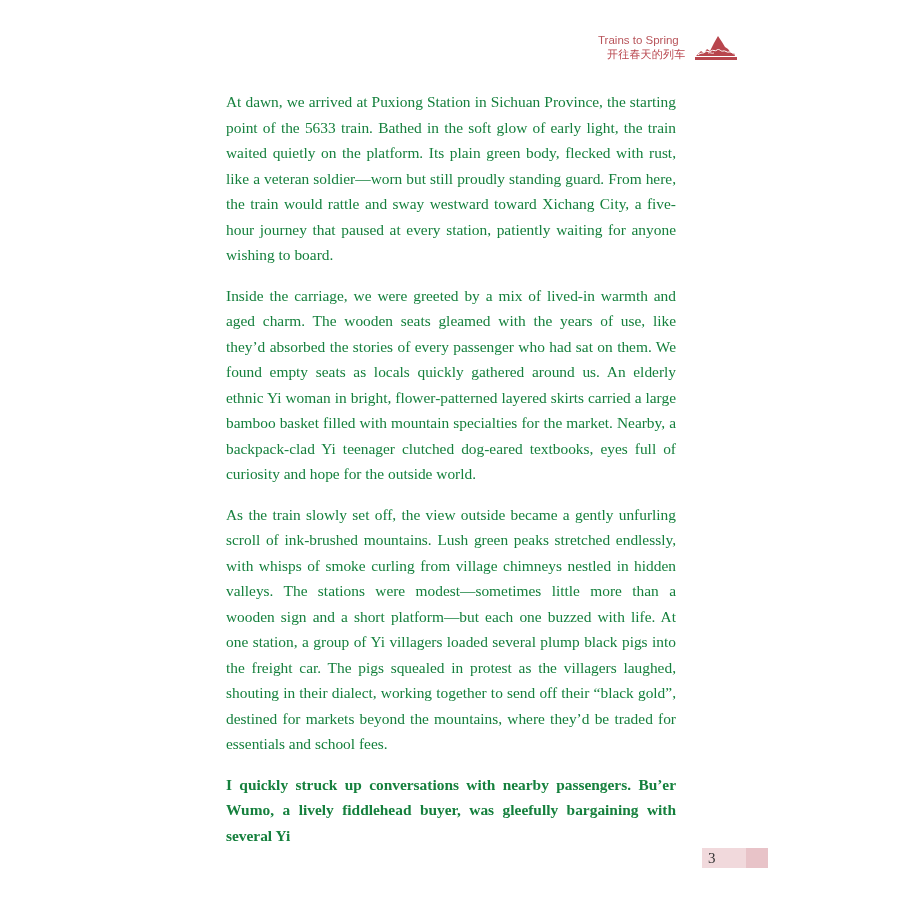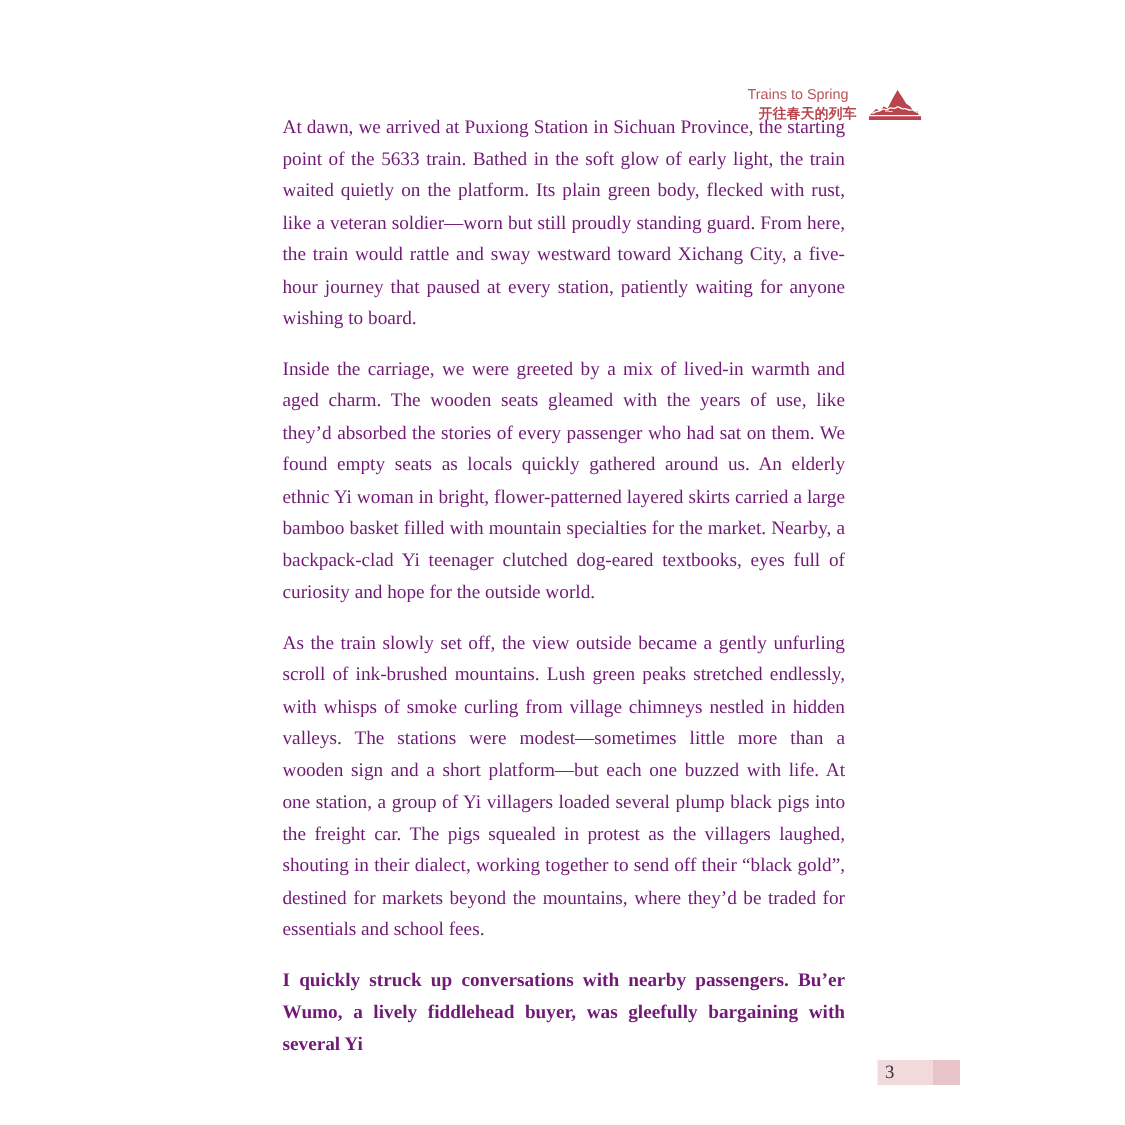--- a/index.html
+++ b/index.html
@@ -12,60 +12,59 @@
       height: 900px;
       position: relative;
       overflow: hidden;
     }
     .header {
       position: absolute;
       top: 33px;
       left: 598px;
       width: 140px;
       height: 32px;
-      margin-top: 36px;
     }
     .header-title-en {
       position: absolute;
       top: 0;
       left: 0;
       font-family: "Liberation Sans", sans-serif;
       font-size: 11.5px;
       color: #b8545a;
       white-space: nowrap;
       line-height: 14px;
     }
     .header-title-zh {
       position: absolute;
       top: 15px;
       left: 9px;
       font-family: "DejaVu Sans", sans-serif;
       font-size: 11px;
-      font-weight: bold;
+      font-weight: normal;
       color: #b8454d;
       white-space: nowrap;
       line-height: 14px;
       letter-spacing: 0.2px;
     }
     .header-logo {
       position: absolute;
       top: 1px;
       left: 97px;
       width: 42px;
       height: 28px;
     }
     .page-body {
       position: absolute;
       top: 89px;
       left: 226px;
       width: 450px;
       font-family: "Liberation Serif", "DejaVu Serif", serif;
       font-size: 15.4px;
       line-height: 25.5px;
-      color: #701a75;
+      color: #15803d;
       text-align: justify;
     }
     .para {
       margin: 0 0 15px 0;
       text-align: justify;
       hyphens: none;
     }
     .para:last-child {
       margin-bottom: 0;
       font-weight: bold;

